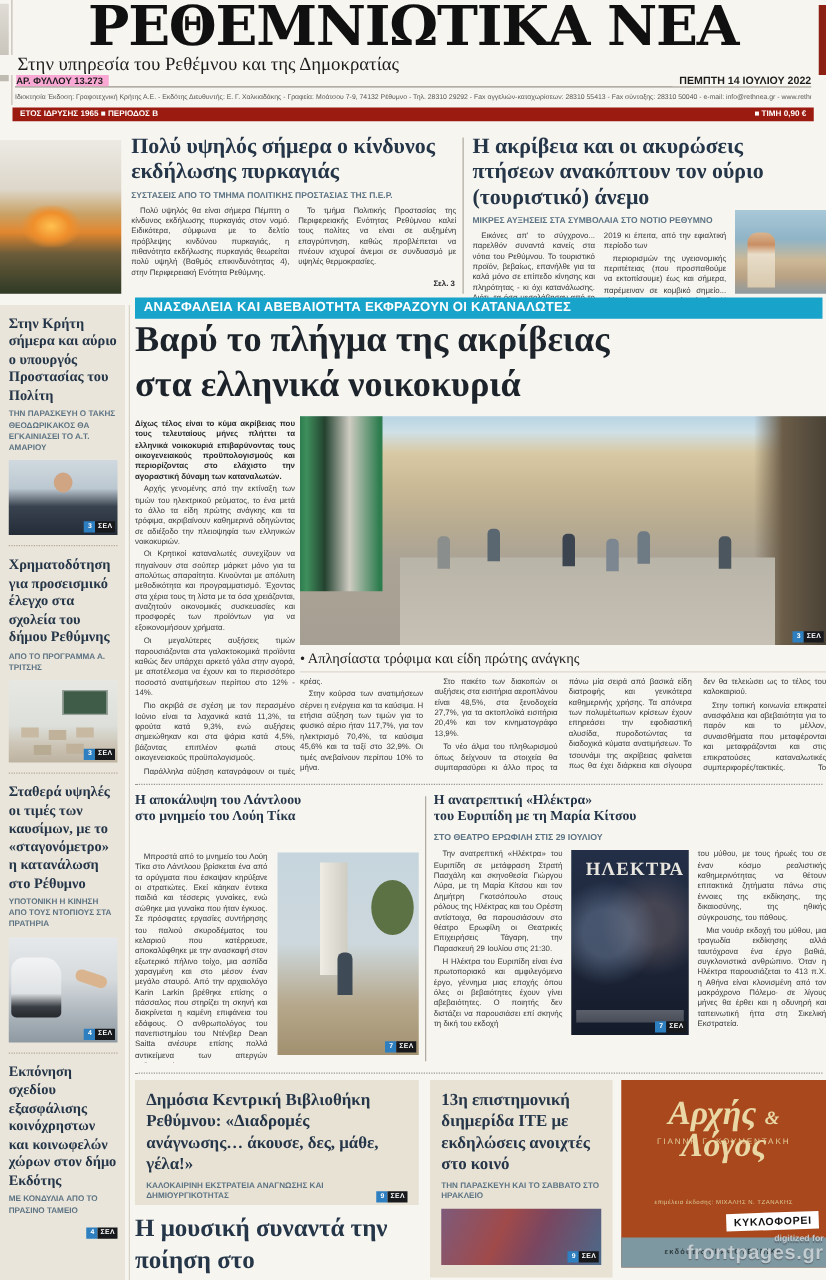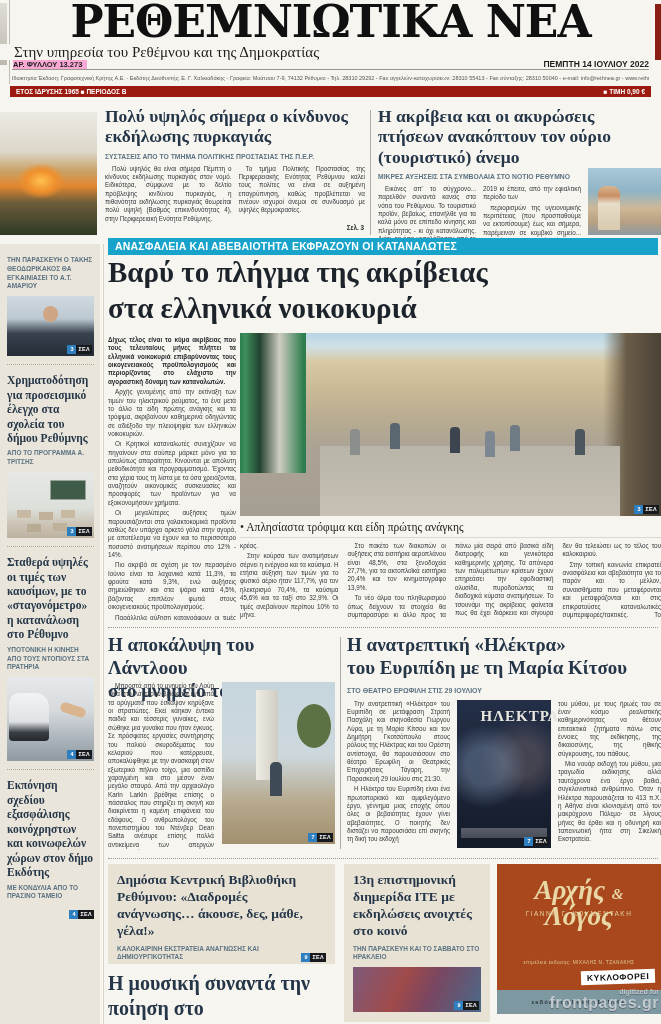--- a/index.html
+++ b/index.html
@@ -95,37 +95,37 @@
     background:linear-gradient(180deg,#b9b4a8 0%,#c6c1b4 100%); }
   #main-photo .people { position:absolute; left:150px; top:90px; width:10px; height:26px; border-radius:4px 4px 0 0; background:#5a6670;
     box-shadow:60px 4px 0 #3c4450, 120px 2px 0 #6e7a84, 185px 6px 0 #4c565e, -40px 6px 0 #8a8e8c, 95px 8px 0 #7d8791; }
   #main-caption { position:absolute; top:521px; left:240px; width:421px; font-family:"Liberation Serif",serif;
     font-size:11.5px; color:#222; padding-bottom:4px; border-bottom:1px solid #ddd8cd; }
   #main-bottom-cols { position:absolute; top:542px; left:240px; width:421px; height:78px; overflow:hidden; }
   #divider-1 { position:absolute; top:627px; left:108px; right:3px; border-top:1px dotted #9a988e; }
 
   
   #ludlow { position:absolute; top:634px; left:108px; width:227px; height:218px; }
-  .mid-headline { font-size:19px; line-height:1.2; }
+  .mid-headline { font-size:11px; line-height:1.2; }
   #ludlow-body { position:absolute; top:48px; left:0; width:106px; height:168px; overflow:hidden; }
   #monument-photo { position:absolute; top:48px; right:0; width:113px; height:162px;
     background:linear-gradient(180deg,#c6d5dd 0%,#cdd8dd 45%,#b6a88c 75%,#a2906f 100%); }
   #monument-photo .column { position:absolute; left:34px; top:8px; width:22px; height:90px; background:linear-gradient(90deg,#efece4,#cfccc2); }
   #monument-photo .tree { position:absolute; right:4px; top:22px; width:34px; height:44px; border-radius:50%; background:#5d7244; }
   #monument-photo .man { position:absolute; left:48px; top:80px; width:12px; height:34px; border-radius:5px 5px 0 0; background:#3e4a56; }
   #vrule-mid { position:absolute; top:637px; left:340px; width:1px; height:212px; background:#b0aca2; }
   #electra { position:absolute; top:634px; left:347px; width:314px; height:220px; }
   #electra-kicker { font-size:7px; margin-top:7px; }
   #electra-row { margin-top:6px; display:flex; gap:7px; }
   .electra-col { width:103px; height:152px; overflow:hidden; }
   #electra-poster { position:relative; width:94px; height:148px; flex:0 0 94px; background:
     radial-gradient(circle at 30% 45%, rgba(120,140,170,.45) 0 18%, rgba(0,0,0,0) 40%),
     radial-gradient(circle at 70% 40%, rgba(140,120,120,.35) 0 15%, rgba(0,0,0,0) 38%),
     linear-gradient(180deg,#232f47 0%,#1c2538 55%,#141b29 100%); }
-  #electra-poster .ptitle { position:absolute; top:8px; left:16px; width:100%; text-align:center;
+  #electra-poster .ptitle { position:absolute; top:8px; left:4px; width:100%; text-align:center;
     font-family:"Liberation Serif",serif; font-weight:bold; font-size:15px; letter-spacing:1px; color:#e8e6df; }
   #electra-poster .pcredits { position:absolute; bottom:10px; left:4px; right:4px; height:10px;
     background:linear-gradient(180deg,#5a5f6b,#474c57); }
   #divider-2 { position:absolute; top:858px; left:108px; right:3px; border-top:1px dotted #9a988e; }
 
   
   #library-box { position:absolute; top:864px; left:108px; width:227px; height:100px; background:#e8e2d5;
     padding:8px 9px; box-sizing:border-box; }
   #library-headline { font-size:13.5px; line-height:1.25; }
   #library-kicker-row { margin-top:5px; display:flex; justify-content:space-between; align-items:flex-end; }
@@ -201,20 +201,21 @@
     </div>
   </div>
   <div id="tourist-photo" class="photo">
       <div class="person"></div>
     </div>
 
   <div id="sidebar-vline"></div>
   <div id="sidebar">
 
     <div class="side-item">
+      <div class="side-headline serif">Στην Κρήτη σήμερα και αύριο ο υπουργός Προστασίας του Πολίτη</div>
       <div class="side-kicker kicker">ΤΗΝ ΠΑΡΑΣΚΕΥΗ Ο ΤΑΚΗΣ ΘΕΟΔΩΡΙΚΑΚΟΣ ΘΑ ΕΓΚΑΙΝΙΑΣΕΙ ΤΟ Α.Τ. ΑΜΑΡΙΟΥ</div>
       <div id="minister-photo" class="side-photo photo">
         <div class="head"></div>
         <span class="badge photo-badge">
             <span class="n">3</span>
             <span class="s">ΣΕΛ</span>
           </span>
       </div>
     </div>
 

